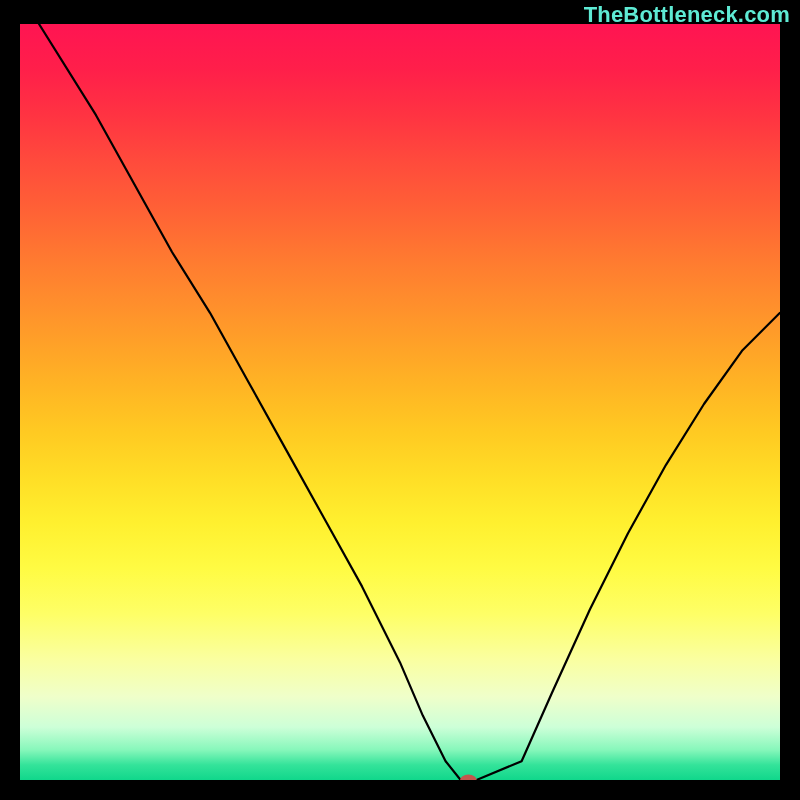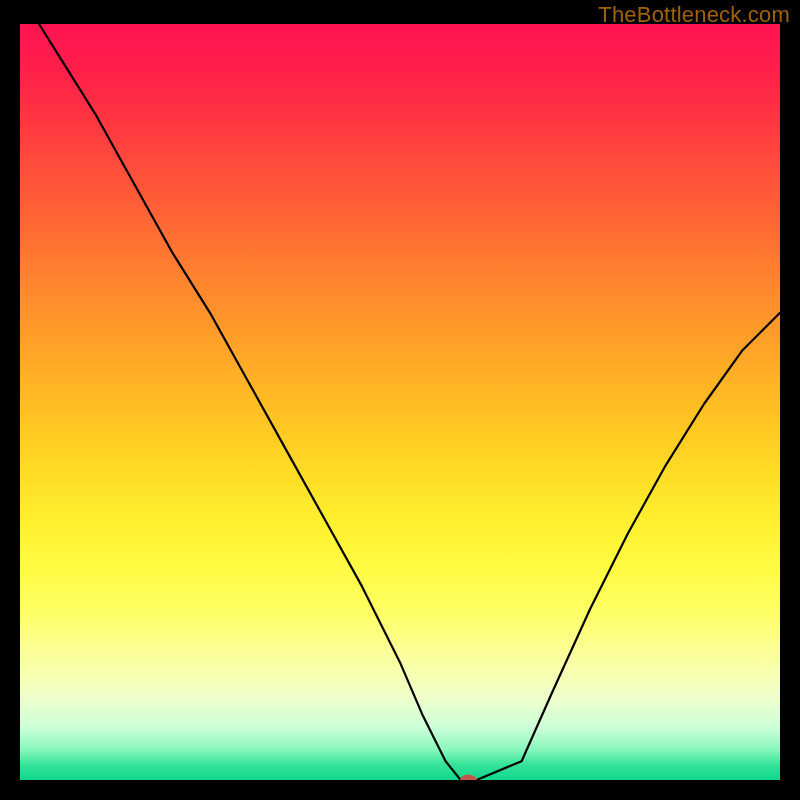--- a/index.html
+++ b/index.html
@@ -14,23 +14,23 @@
   .frame {
     position: relative;
     width: 800px;
     height: 800px;
     background: #000;
   }
   .watermark {
     position: absolute;
     top: 2px;
     right: 10px;
-    color: #a16207;
+    color: #5eead4;
     font-size: 22px;
-    font-weight: 400;
+    font-weight: 700;
     letter-spacing: 0.2px;
     user-select: none;
   }
   .plot-area {
     position: absolute;
     left: 20px;
     top: 24px;
     width: 760px;
     height: 756px;
     overflow: hidden;

